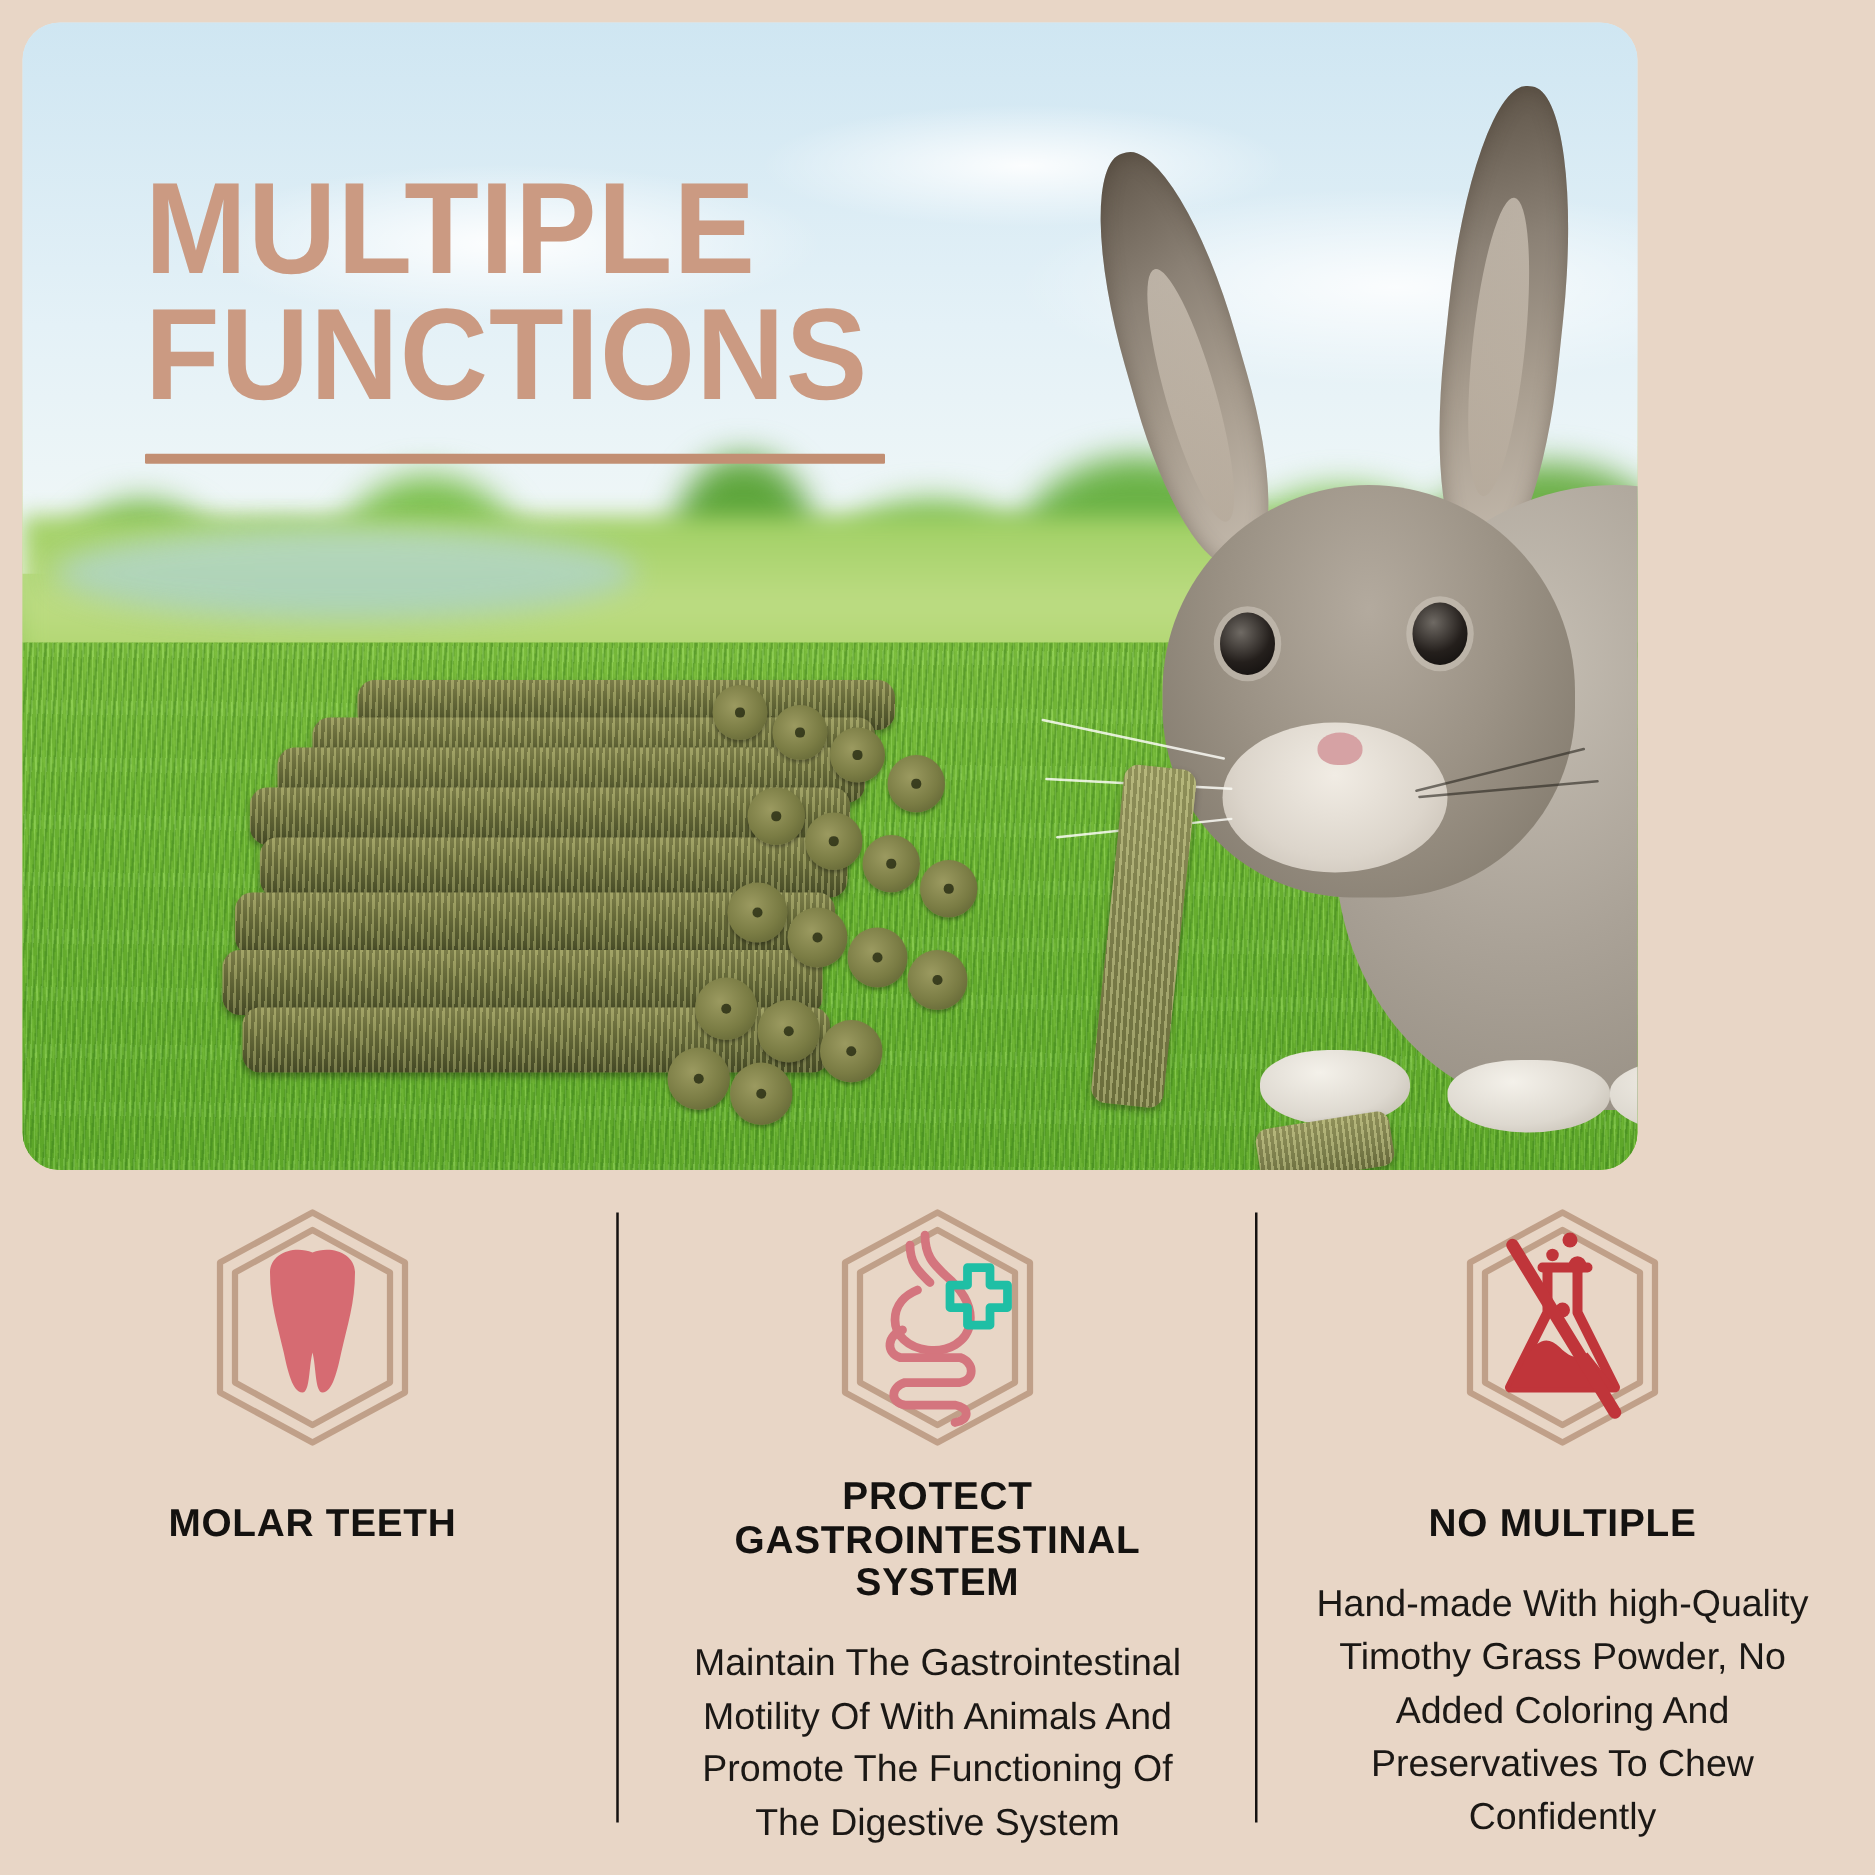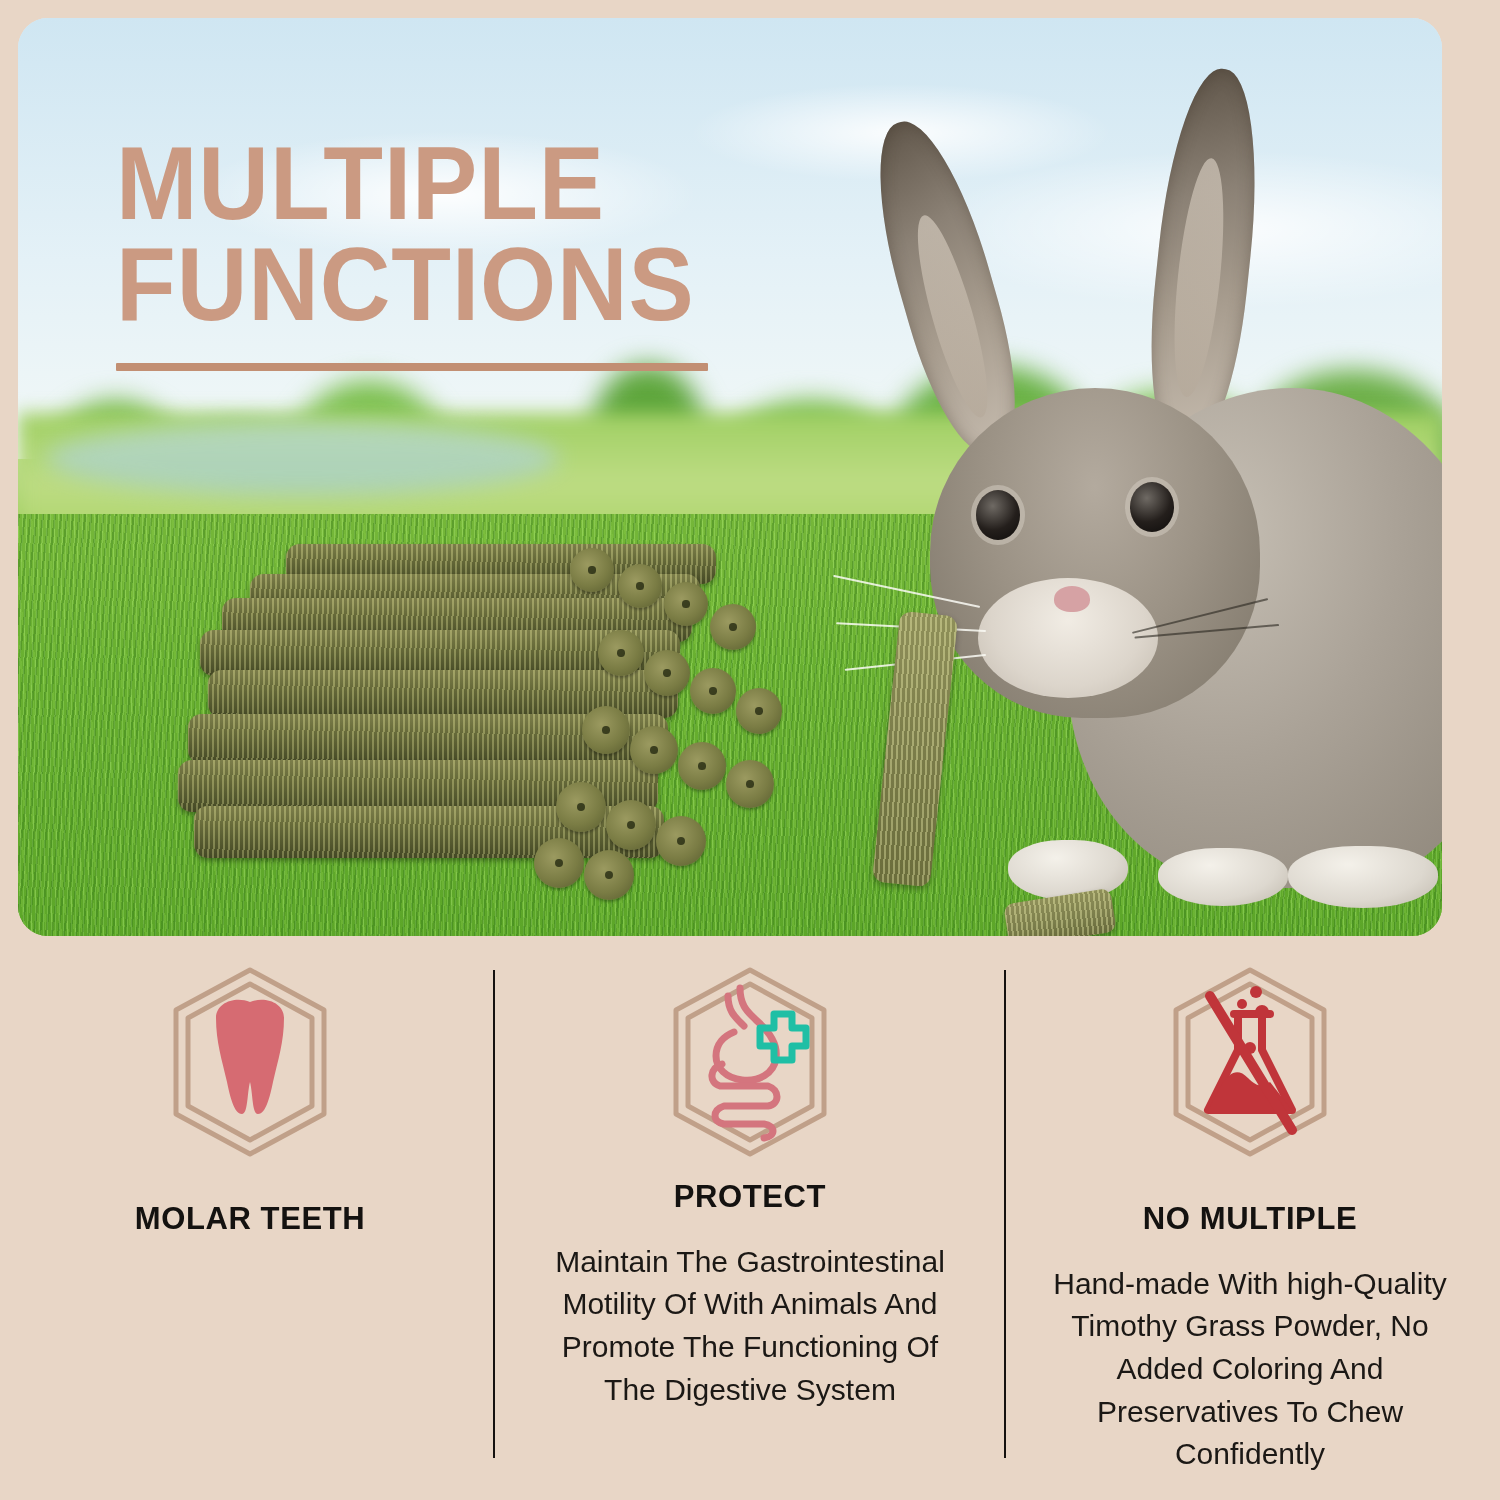--- a/index.html
+++ b/index.html
@@ -6,21 +6,21 @@
   body{
     width:1500px;height:1500px;
     background:#e8d6c6;
     font-family:"Liberation Sans", sans-serif;
     overflow:hidden;
   }
   .page{position:relative;width:1500px;height:1500px;background:#e8d6c6;}
 
   
   .hero{
-    position:absolute;left:18px;top:18px;width:1424px;height:918px;
+    position:absolute;left:18px;top:18px;width:1292px;height:918px;
     border-radius:30px;overflow:hidden;
     background:linear-gradient(#d9ecf6 0%, #e8f3f8 26%, #cfe6a8 44%, #8ec64a 58%, #72bb36 100%);
   }
   
   .sky{position:absolute;left:0;top:0;width:100%;height:48%;
     background:
       radial-gradient(ellipse 360px 90px at 30% 40%, rgba(255,255,255,.95), rgba(255,255,255,0) 70%),
       radial-gradient(ellipse 300px 70px at 62% 26%, rgba(255,255,255,.9), rgba(255,255,255,0) 70%),
       radial-gradient(ellipse 420px 110px at 85% 48%, rgba(255,255,255,.85), rgba(255,255,255,0) 72%),
       linear-gradient(#cfe6f2 0%, #e4f1f7 55%, #f2f8f7 100%);
@@ -237,20 +237,21 @@
           <path d="M76 32 C76 48 84 54 92 62" fill="none" stroke="#d4757e" stroke-width="7" stroke-linecap="round"></path>
 
           <path d="M70 100 C58 104 56 118 68 122 L116 122 C128 126 128 140 116 142
                    L72 142 C60 146 60 158 72 160 L112 160 C124 162 124 172 112 174" fill="none" stroke="#d4757e" stroke-width="7" stroke-linecap="round" stroke-linejoin="round"></path>
 
           <path d="M122 50 h18 v14 h14 v18 h-14 v14 h-18 v-14 h-14 v-18 h14 z" fill="none" stroke="#1fbfa5" stroke-width="7" stroke-linejoin="round"></path>
         </svg>
       </div>
       <div class="feat-title">
         <span>PROTECT</span><br>
+        <span>GASTROINTESTINAL SYSTEM</span>
       </div>
       <div class="feat-body">Maintain The Gastrointestinal Motility Of With Animals And Promote The Functioning Of The Digestive System</div>
     </div>
 
     <div class="col col-3">
       <div class="iconbox">
         <svg width="196" height="196" viewBox="0 0 196 196">
           <polygon points="98,6 172,46 172,150 98,190 24,150 24,46" fill="none" stroke="#c0a089" stroke-width="5" stroke-linejoin="round"></polygon>
           <polygon points="98,20 160,54 160,142 98,176 36,142 36,54" fill="none" stroke="#c0a089" stroke-width="5" stroke-linejoin="round"></polygon>
 

